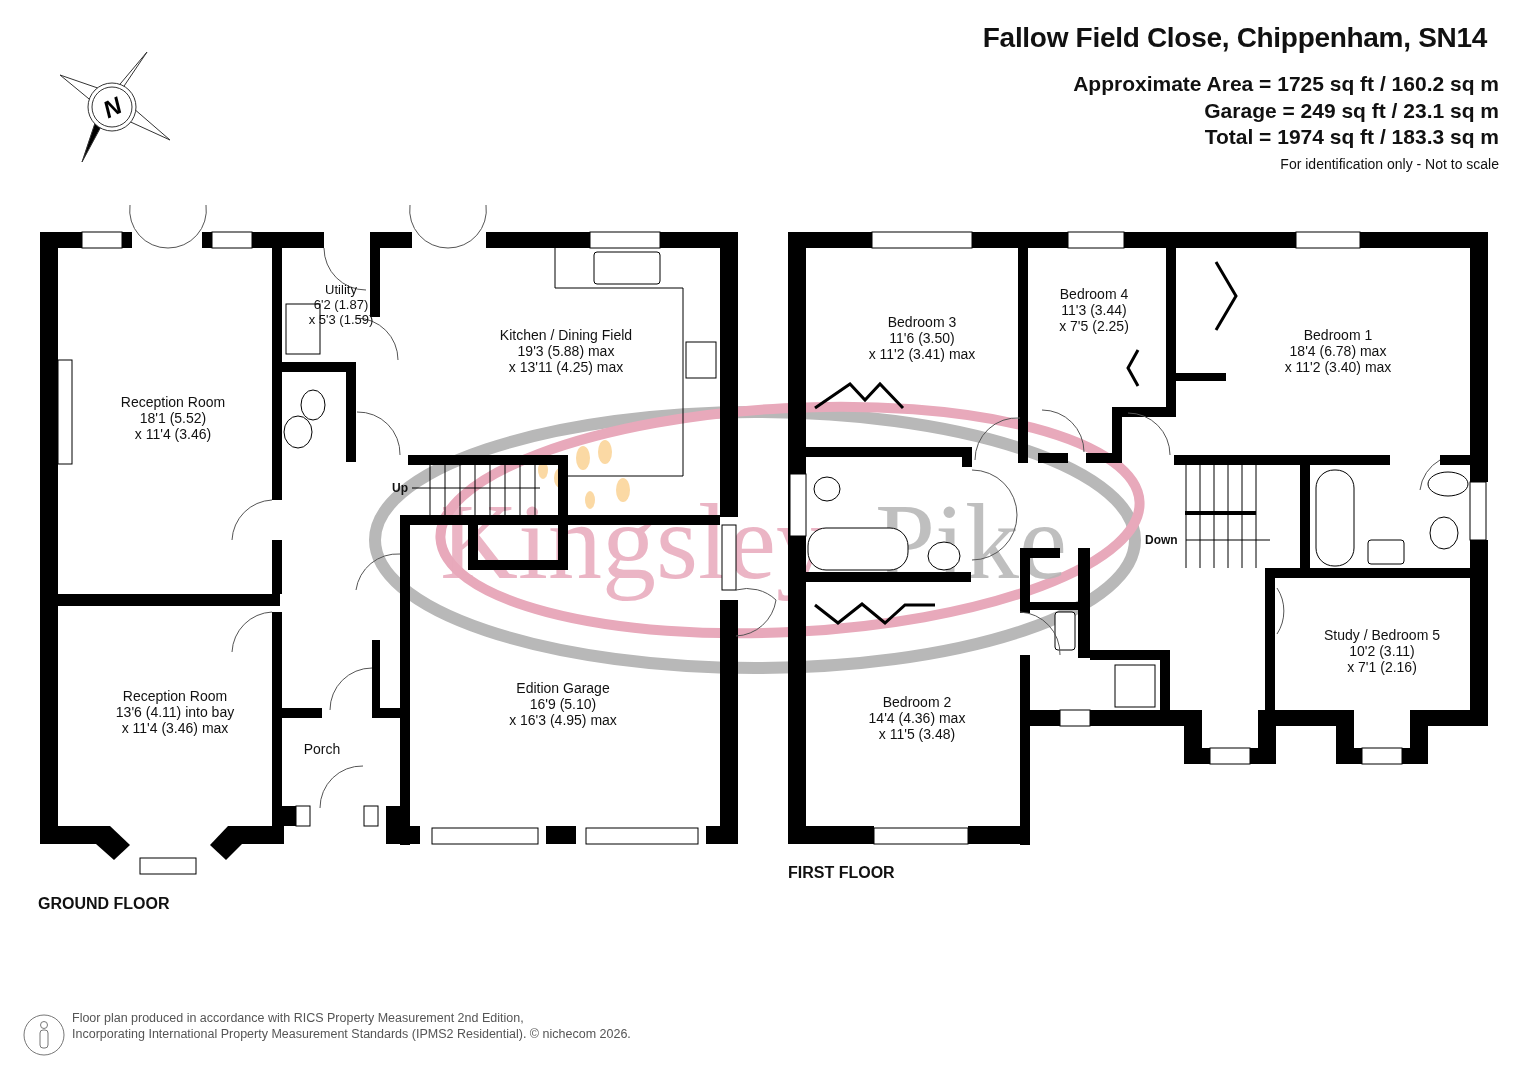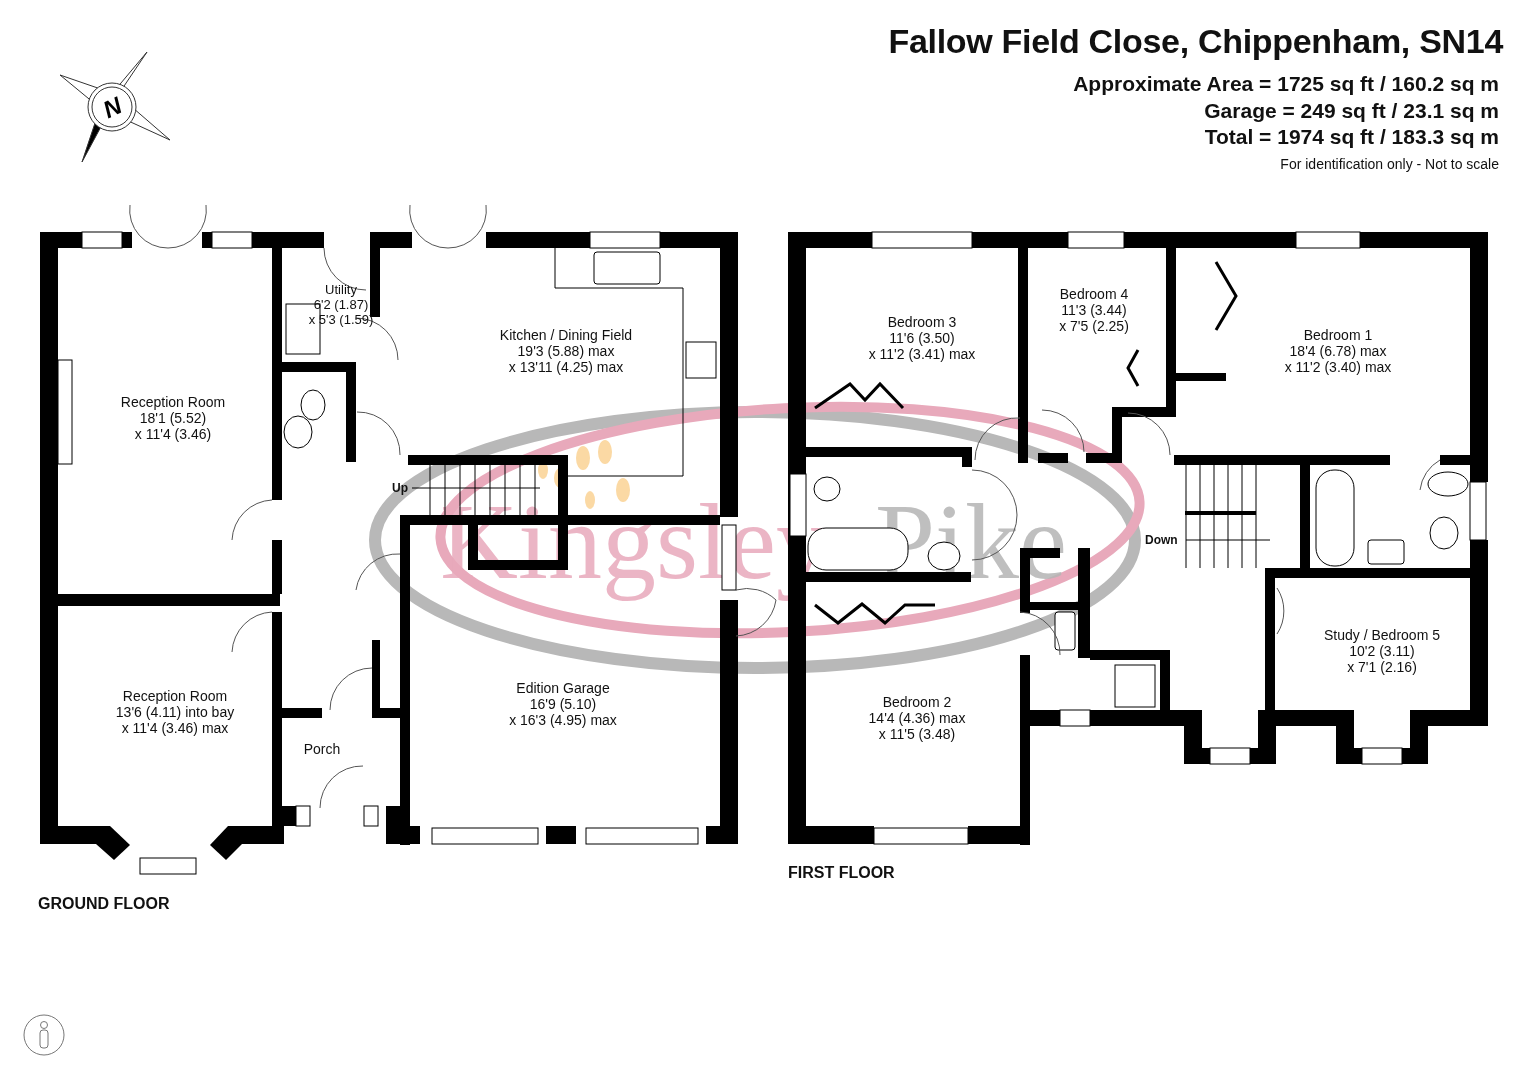--- a/index.html
+++ b/index.html
@@ -1,17 +1,17 @@
 <!DOCTYPE html>
 <html><head>
 <meta charset="utf-8">
 <style>
   html, body { margin:0; padding:0; background:#ffffff; }
   body { width:1527px; height:1080px; position:relative; overflow:hidden; font-family:"Liberation Sans", sans-serif; color:#111; }
-  .title { position:absolute; right:24px; top:22px; font-size:34px; font-weight:bold; letter-spacing:-0.3px; text-align:left; }
+  .title { position:absolute; right:40px; top:22px; font-size:28px; font-weight:bold; letter-spacing:-0.3px; text-align:left; }
   .area-line { position:absolute; right:28px; font-size:21px; text-align:right;font-weight:bold; }
   .note { position:absolute; right:28px; top:156px; font-size:14px; }
   .floor-label { position:absolute; font-size:16px; font-weight:bold; }
   .room { position:absolute; text-align:center; font-size:14px; line-height:16px; transform:translateX(-50%); white-space:nowrap; }
   .room .nm { font-weight:normal; display:block; }
   .room .dm { display:block; }
   .small-label { position:absolute; font-size:12px; font-weight:bold; }
   svg.plan { position:absolute; left:0; top:0; }
   .footer { position:absolute; left:72px; top:1010px; font-size:12.5px; color:#555; line-height:16px; }
   .footer-icon { position:absolute; left:22px; top:1012px; }
@@ -311,13 +311,15 @@
 </div>
 <div class="small-label" style="left:1145px; top:533px">Down</div>
 <div class="floor-label" style="left:788px; top:864px">FIRST FLOOR</div>
 
 <svg class="footer-icon" width="44" height="46">
   <circle cx="22" cy="23" r="20" fill="none" stroke="#777" stroke-width="1"></circle>
   <circle cx="22" cy="13" r="3.5" fill="none" stroke="#777" stroke-width="1"></circle>
   <rect x="18" y="18" width="8" height="18" rx="3" fill="none" stroke="#777" stroke-width="1"></rect>
 </svg>
 <div class="footer">
+  <div>Floor plan produced in accordance with RICS Property Measurement 2nd Edition,</div>
+  <div>Incorporating International Property Measurement Standards (IPMS2 Residential).   © nichecom 2026.</div>
 </div>
 
 </body></html>

